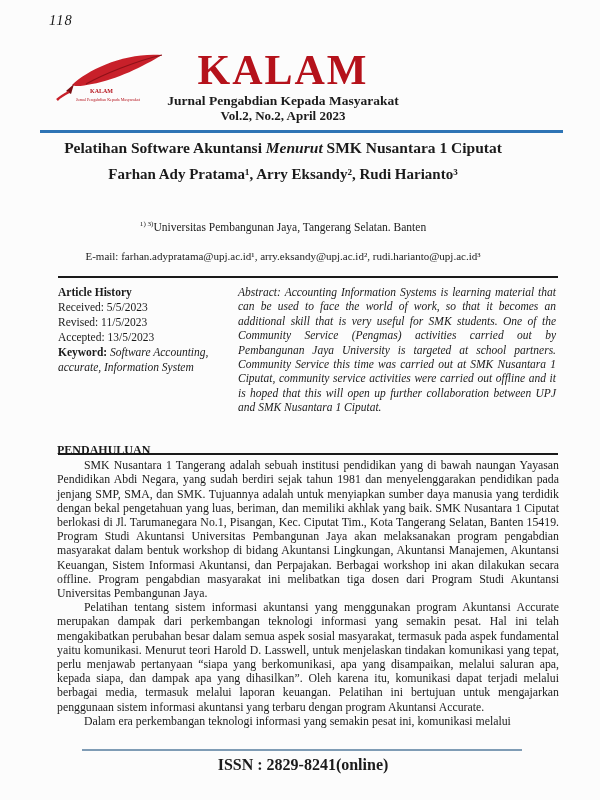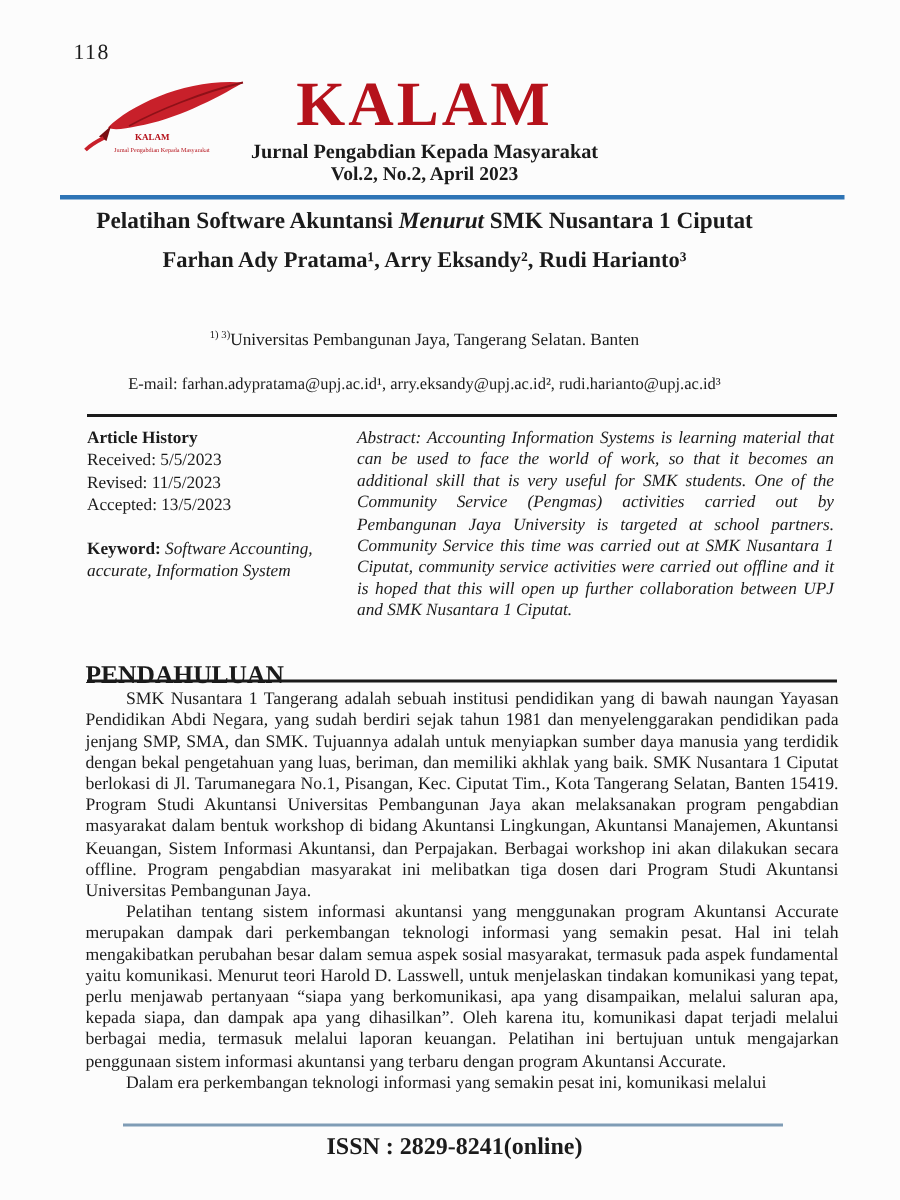--- a/index.html
+++ b/index.html
@@ -1,46 +1,46 @@
 <!DOCTYPE html>
 <html style="--brand-red: #b5121b; --rule-blue: #2e74b5; --footer-rule: #7f9cb5; --logo-red: #c8202a;"><head>
 <meta charset="utf-8">
 <style>
   html,body{margin:0;padding:0;background:#ffffff;}
   .sheet{
     position:relative;width:600px;height:800px;background:#fcfcfc;
     font-family:"Liberation Serif", serif;color:#1b1b1b;overflow:hidden;
   }
-  .page-number{position:absolute;left:49px;top:27px;font-size:14.5px;letter-spacing:1px;}
+  .page-number{position:absolute;left:49px;top:12px;font-style:italic;font-size:14.5px;letter-spacing:1px;}
   .logo{position:absolute;left:56px;top:50px;}
   .masthead{position:absolute;left:0;top:53px;width:566px;text-align:center;}
   .kalam{font-size:42px;line-height:34px;font-weight:bold;color:var(--brand-red);letter-spacing:2px;}
   .masthead .subtitle{font-size:13.5px;font-weight:bold;margin-top:6px;line-height:15px;}
   .masthead .volume{font-size:13px;font-weight:bold;line-height:15px;}
   .rule-blue{position:absolute;top:130px;left:40px;width:523px;height:3px;background:var(--rule-blue);}
   .article-title{position:absolute;top:139px;left:0;width:566px;text-align:center;font-size:15.5px;font-weight:bold;}
   .authors{position:absolute;top:166px;left:0;width:566px;text-align:center;font-size:15px;font-weight:bold;}
   .affiliation{position:absolute;top:221px;left:0;width:566px;text-align:center;font-size:11.5px;}
   .email-line{position:absolute;top:250px;left:0;width:566px;text-align:center;font-size:11px;}
   sup{font-size:0.62em;vertical-align:super;line-height:0;}
   .meta{
     position:absolute;top:276px;left:58px;width:500px;height:179px;box-sizing:border-box;
     border-top:2.5px solid #1a1a1a;border-bottom:2.5px solid #1a1a1a;
     display:flex;padding-top:7px;
   }
   .meta-left{width:172px;flex:none;font-size:11.5px;line-height:15px;}
   .meta-heading{font-weight:bold;}
-  .keyword-line{margin-top:14px;}
+  .keyword-line{}
   .keyword-label{font-weight:bold;}
   .keyword-values{font-style:italic;}
   .meta-right{flex:1;padding-left:8px;padding-right:2px;font-size:11.5px;line-height:14.4px;
     font-style:italic;text-align:justify;}
   .abstract-label{font-weight:normal;}
   .body-text{position:absolute;top:443px;left:57px;width:502px;font-size:11.8px;line-height:14.2px;text-align:justify;}
-  .section-heading{font-size:17px;font-weight:bold;margin:0 0 1px 0;}
+  .section-heading{font-size:12px;font-weight:bold;margin:0 0 1px 0;}
   .body-text p{margin:0;text-indent:27px;}
   .rule-footer{position:absolute;top:749px;left:82px;width:440px;height:2px;background:var(--footer-rule);}
   .issn{position:absolute;top:756px;left:16px;width:574px;text-align:center;font-size:16px;font-weight:bold;}
 </style>
 </head>
 <body>
 
 <div class="sheet">
 
   <div class="page-number">118</div>

